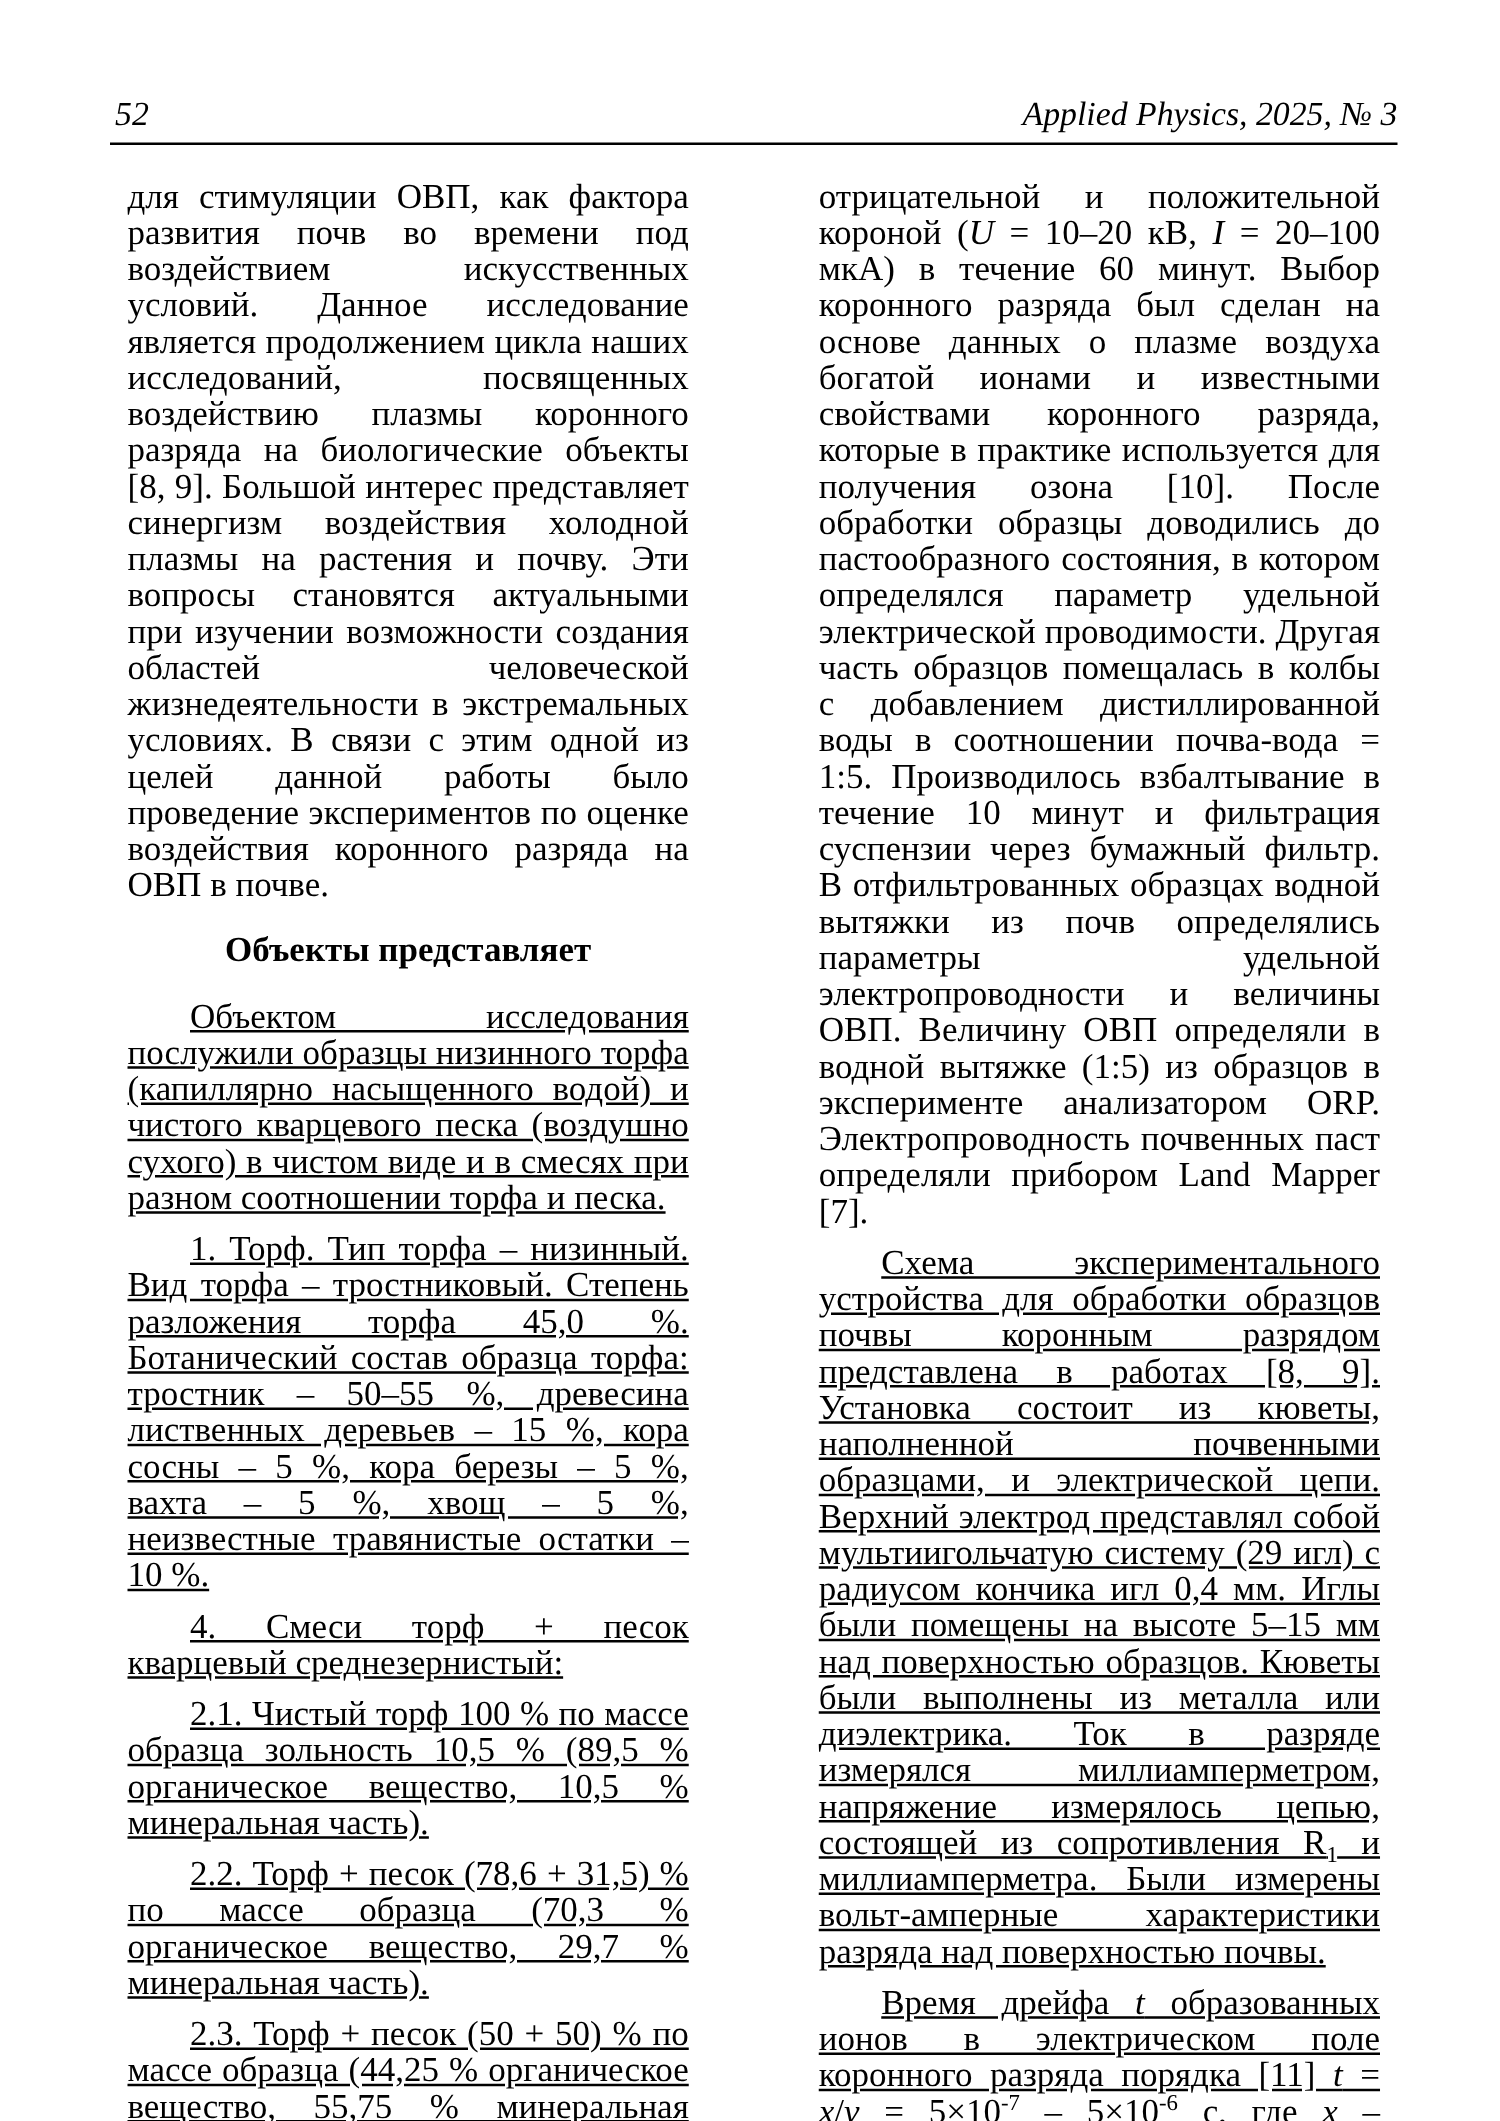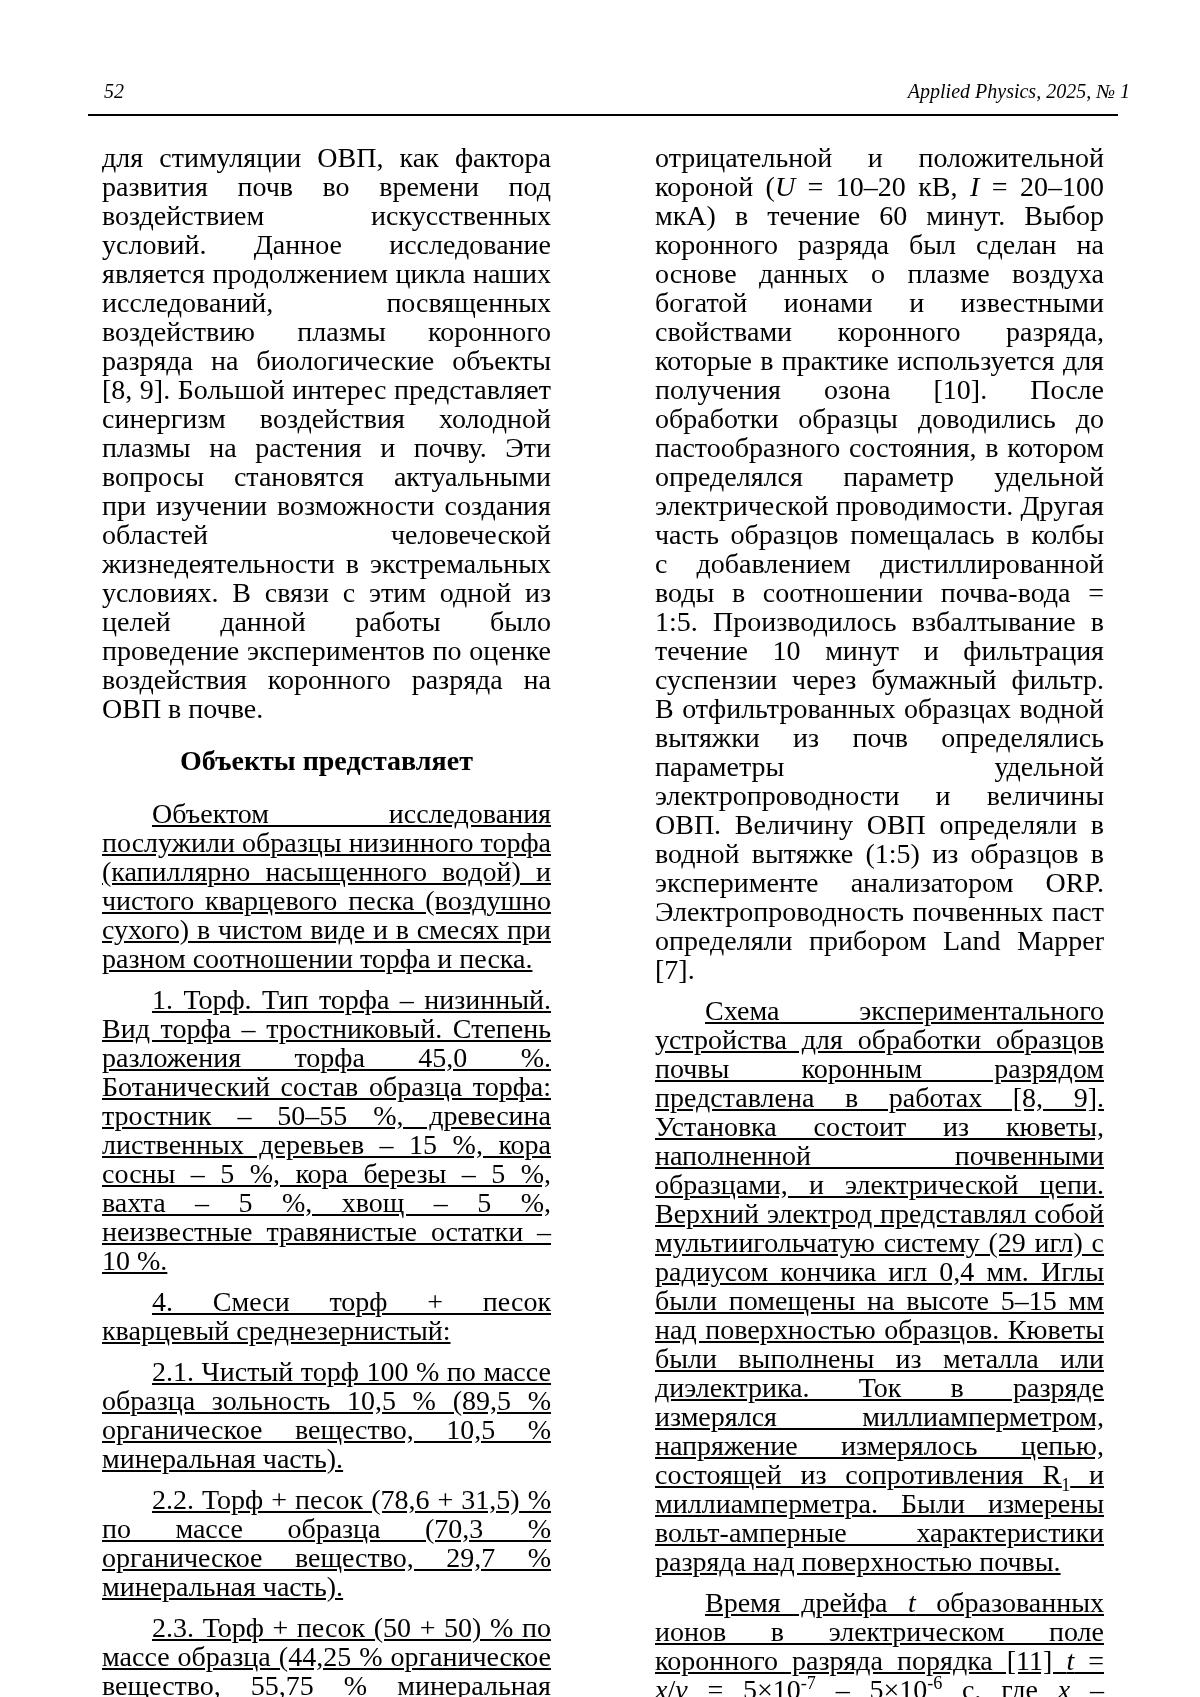--- a/index.html
+++ b/index.html
@@ -8,27 +8,27 @@
     width: 1200px;
     height: 1697px;
     background: #ffffff;
     color: #000000;
     font-family: "Liberation Serif", serif;
     overflow: hidden;
   }
   .header {
     position: absolute;
     top: 76px;
-    left: 104px;
+    left: 92px;
     width: 1026px;
     display: flex;
     justify-content: space-between;
     align-items: flex-end;
     font-style: italic;
-    font-size: 20px;
+    font-size: 27px;
     line-height: 30px;
   }
   .header-rule {
     position: absolute;
     top: 114px;
     left: 88px;
     width: 1030px;
     border-top: 2px solid #000000;
   }
   .content {
@@ -57,21 +57,21 @@
     margin: 22px 0 22px 0;
   }
   sup, sub { line-height: 0; font-size: 0.65em; }
 </style>
 </head>
 <body>
 
 <div class="page">
   <div class="header">
     <span>52</span>
-    <span>Applied Physics, 2025, № 1</span>
+    <span>Applied Physics, 2025, № 3</span>
   </div>
   <div class="header-rule"></div>
   <div class="content">
     <div class="col">
         <p class="para">для стимуляции ОВП, как фактора развития почв во времени под воздействием искусственных условий. Данное исследование является продолжением цикла наших исследований, посвященных воздействию плазмы коронного разряда на биологические объекты [8, 9]. Большой интерес представляет синергизм воздействия холодной плазмы на растения и почву. Эти вопросы становятся актуальными при изучении возможности создания областей человеческой жизнедеятельности в экстремальных условиях. В связи с этим одной из целей данной работы было проведение экспериментов по оценке воздействия коронного разряда на ОВП в почве.</p>
         <div class="heading">Объекты представляет</div>
         <p class="para indent">Объектом исследования послужили образцы низинного торфа (капиллярно насыщенного водой) и чистого кварцевого песка (воздушно сухого) в чистом виде и в смесях при разном соотношении торфа и песка.</p>
         <p class="para indent">1. Торф. Тип торфа – низинный. Вид торфа – тростниковый. Степень разложения торфа 45,0 %. Ботанический состав образца торфа: тростник – 50–55 %, древесина лиственных деревьев – 15 %, кора сосны – 5 %, кора березы – 5 %, вахта – 5 %, хвощ – 5 %, неизвестные травянистые остатки – 10 %.</p>
         <p class="para indent">4. Смеси торф + песок кварцевый среднезернистый:</p>
         <p class="para indent">2.1. Чистый торф 100 % по массе образца зольность 10,5 % (89,5 % органическое вещество, 10,5 % минеральная часть).</p>

